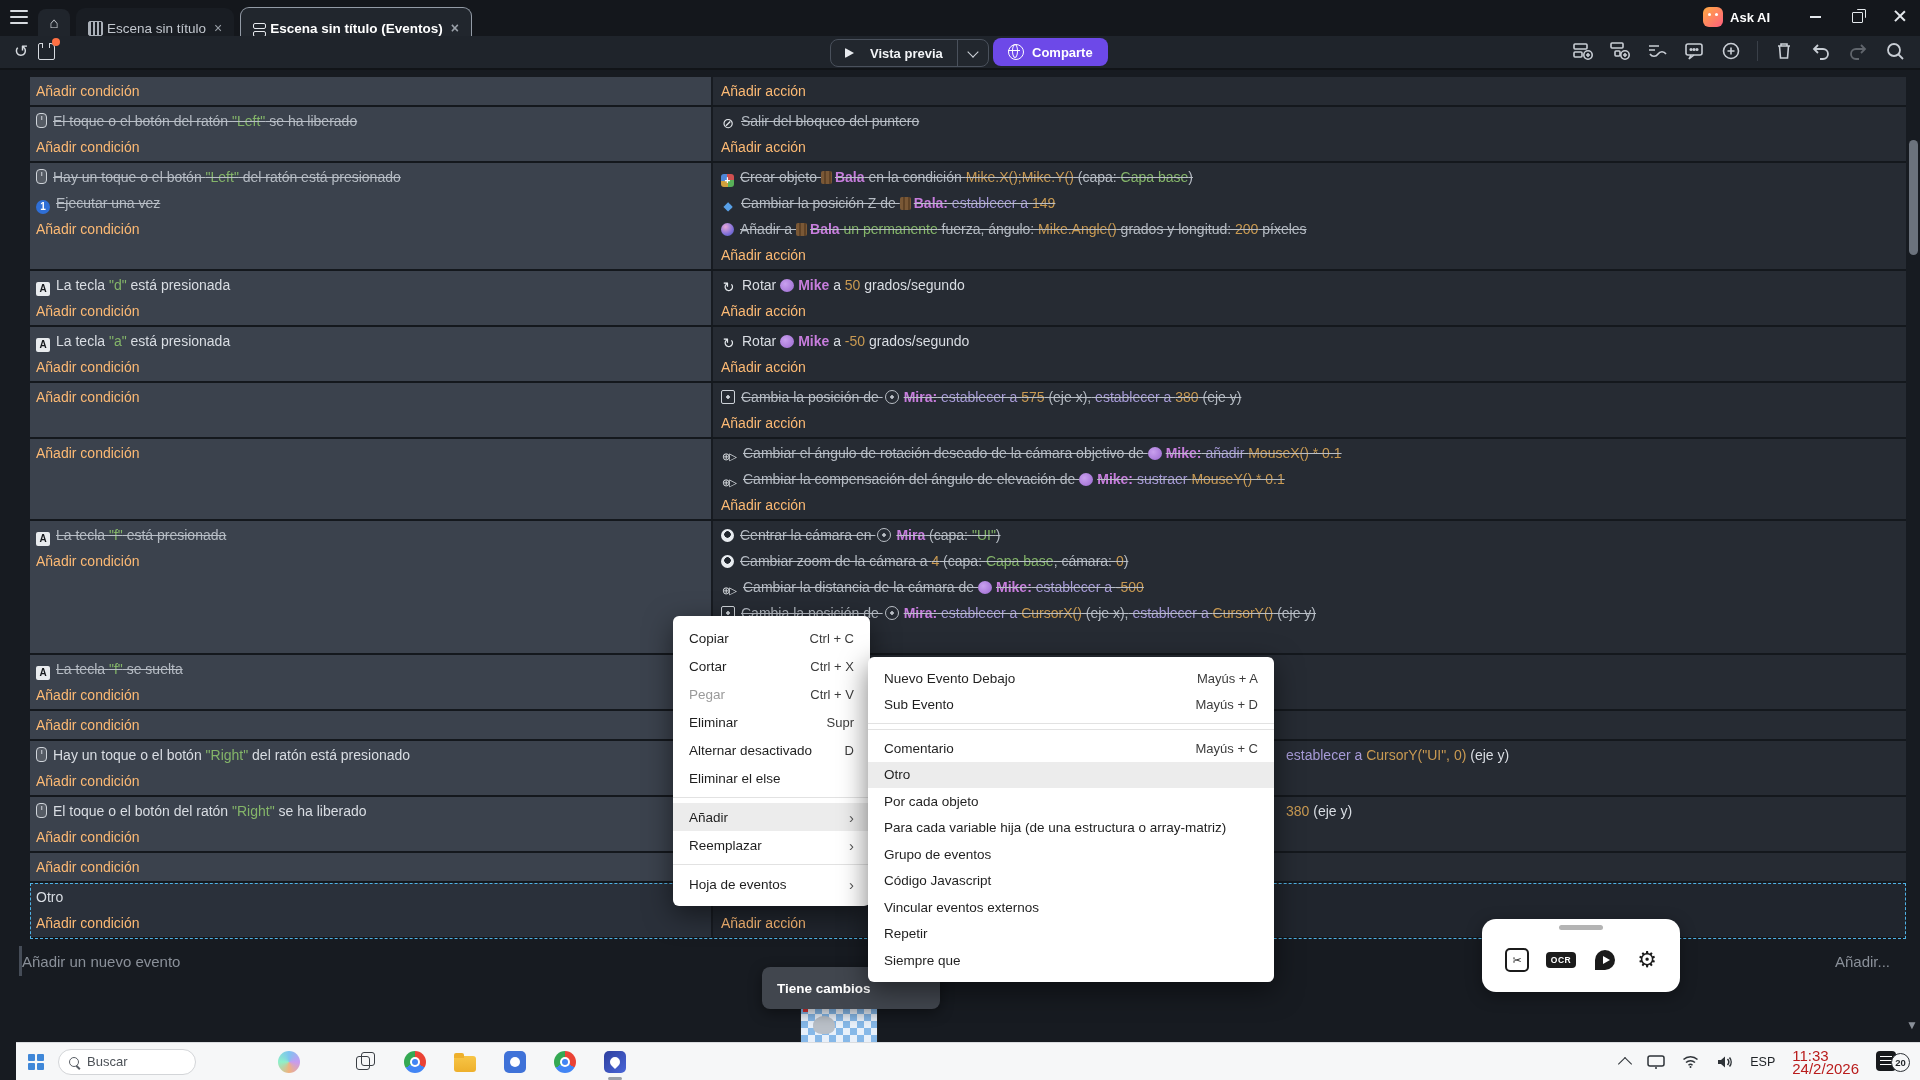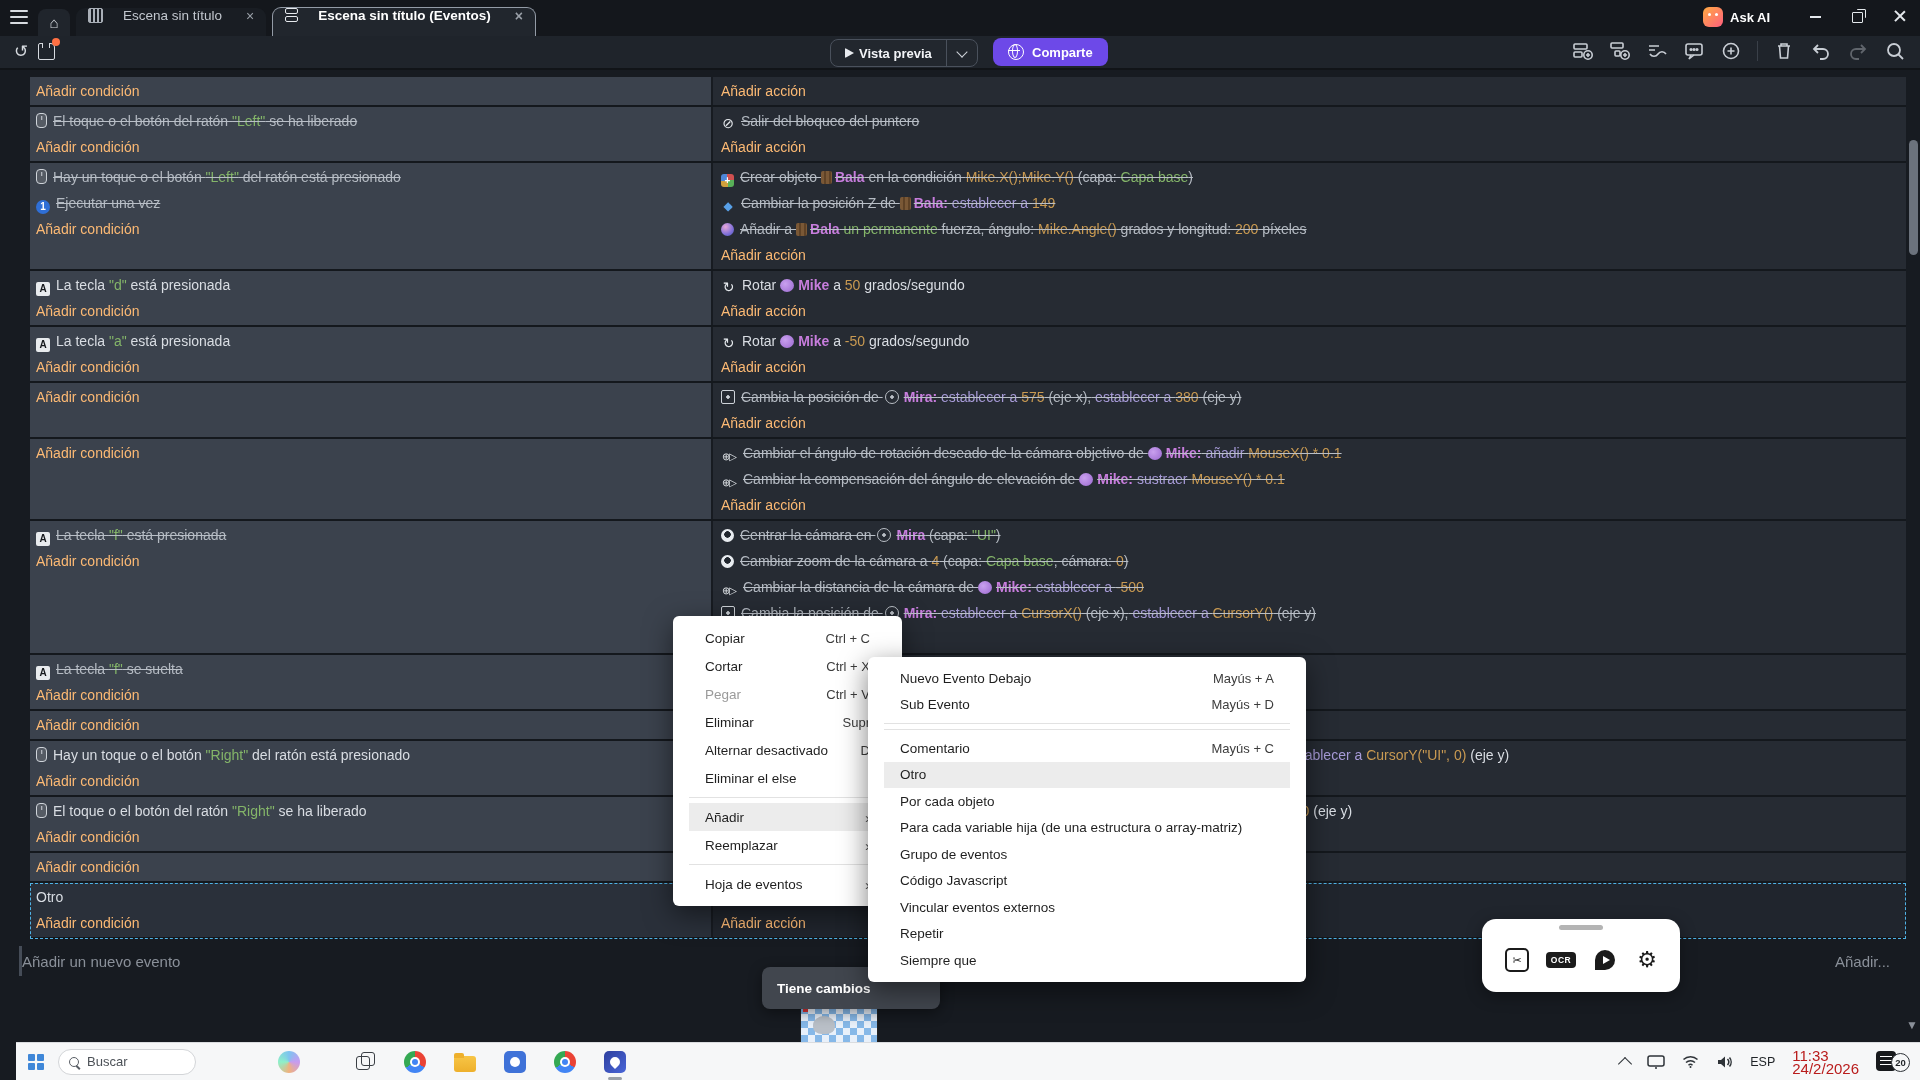--- a/index.html
+++ b/index.html
@@ -5,21 +5,21 @@
   html,body{margin:0;padding:0}
   body{width:1920px;height:1080px;position:relative;overflow:hidden;background:#171b21;
        font-family:"Liberation Sans",sans-serif;-webkit-font-smoothing:antialiased}
 
   
   #titlebar{position:absolute;top:0;left:0;right:0;height:36px;background:#14171c;z-index:20}
   #hamburger{position:absolute;left:10px;top:10px;width:18px;height:14px;cursor:pointer}
   #hamburger i{display:block;height:2px;background:#d7dbe0;margin:0 0 4px 0;border-radius:1px}
   .tabs{position:absolute;left:38px;bottom:0;display:flex;align-items:flex-end;gap:6px}
   .hometab{height:27px;width:32px;background:#20252c;border-radius:8px 8px 0 0;display:flex;align-items:center;justify-content:center;color:#d7dbe0;font-size:15px}
-  .tab{height:28px;display:flex;align-items:flex-start;gap:20px;padding:0 12px;border-radius:9px 9px 0 0;
+  .tab{height:28px;display:flex;align-items:flex-end;gap:4px;padding:0 12px;border-radius:9px 9px 0 0;
        font-size:13.5px;color:#c2c7ce;background:#191d23}
   .tab.active{background:#21262d;border:1px solid #939ba6;border-bottom:none;color:#fff;font-weight:700}
   .tclose{color:#9aa0a8;font-size:14px;margin-left:4px}
   .tico{display:inline-block;width:13px;height:13px;position:relative}
   .tico.film{border:1.5px solid #aab0b8;border-radius:2px;background:linear-gradient(90deg,#aab0b8 2px,transparent 2px) 0 0/4px 100%}
   .tico.rows{border-radius:2px}
   .tico.rows i{display:block;height:4px;border:1.5px solid #e6e9ed;border-radius:2px;margin-bottom:2px}
   #askai{position:absolute;right:150px;top:7px;display:flex;align-items:center;gap:7px;cursor:pointer}
   #askai .aico{width:20px;height:20px;border-radius:6px;background:linear-gradient(135deg,#ffab42,#ff5f7e);
     position:relative}
@@ -34,21 +34,21 @@
   .wb.close::before{transform:rotate(45deg)}.wb.close::after{transform:rotate(-45deg)}
 
   
   #appbar{position:absolute;top:36px;left:0;right:0;height:32px;background:#1f242b;border-bottom:2px solid #111418;z-index:20}
   .hist{position:absolute;left:10px;top:5px;width:22px;height:22px;color:#d7dbe0;font-size:17px;line-height:22px;text-align:center}
   .saveic{position:absolute;left:38px;top:7px;width:15px;height:15px;border:1.8px solid #d7dbe0;border-radius:2px 4px 2px 2px}
   .saveic::before{content:"";position:absolute;left:3px;top:-1px;width:6px;height:5px;background:#1f242b;border-left:1.8px solid #d7dbe0;border-right:1.8px solid #d7dbe0}
   .saveic::after{content:"";position:absolute;right:-6px;top:-6px;width:8px;height:8px;border-radius:50%;background:#ff7043}
   #previewbtn{position:absolute;left:830px;top:3px;height:26px;display:flex;align-items:center;
      background:#22272e;border:1px solid #4a515c;border-radius:8px;color:#f2f4f7;cursor:pointer}
-  #previewbtn .pv{display:flex;align-items:center;gap:5px;padding:0 14px;font-weight:700;font-size:13px}
+  #previewbtn .pv{display:flex;align-items:center;gap:16px;padding:0 14px;font-weight:700;font-size:13px}
   #previewbtn .tri{width:0;height:0;border-left:9px solid #e8ebef;border-top:5.5px solid transparent;border-bottom:5.5px solid transparent;border-radius:1px}
   #previewbtn .sep{width:1px;height:26px;background:#4a515c}
   #previewbtn .chev{width:30px;display:flex;justify-content:center;align-items:center}
   #previewbtn .chev i{width:7px;height:7px;border-right:1.8px solid #cfd4da;border-bottom:1.8px solid #cfd4da;transform:rotate(45deg);margin-top:-3px}
   #sharebtn{position:absolute;left:993px;top:2px;height:28px;display:flex;align-items:center;gap:8px;
      padding:0 15px;background:#6d49e8;border-radius:8px;color:#fff;font-weight:700;font-size:13px;cursor:pointer}
   .globe{width:14px;height:14px;border:1.5px solid #fff;border-radius:50%;position:relative}
   .globe::before{content:"";position:absolute;left:-1px;top:4.5px;width:12px;height:1.5px;background:#fff}
   .globe::after{content:"";position:absolute;left:3px;top:-1px;width:4px;height:12px;border:1.5px solid #fff;border-radius:50%}
   .ebar-icons{position:absolute;right:14px;top:4px;display:flex;gap:15px;align-items:center}
@@ -96,21 +96,21 @@
 
   #sheetfooter{margin:7px 30px 0 19px;height:30px;border-left:3px solid #454c57;
      display:flex;justify-content:space-between;align-items:center;color:#8a9099;font-size:15px}
 
   
   #vscroll{position:absolute;right:2px;top:140px;width:9px;height:115px;background:#6b727c;border-radius:5px;z-index:30}
   #vscroll-arrow{position:absolute;right:2px;top:1018px;color:#8a9099;font-size:12px;z-index:30}
 
   
   .menu{position:absolute;background:#fff;border-radius:6px;box-shadow:0 8px 28px rgba(0,0,0,.5);
-        padding:8px 16px;font-size:13.5px;color:#1f1f1f;z-index:40}
+        padding:8px 0;font-size:13.5px;color:#1f1f1f;z-index:40}
   #ctxmenu{left:673px;top:616px;width:197px}
   #submenu{left:868px;top:657px;width:406px;z-index:41}
   .mi{display:flex;align-items:center;justify-content:space-between;padding:0 16px;cursor:pointer}
   #ctxmenu .mi{height:28px}
   #submenu .mi{height:26.5px}
   .mi .sc{color:#3c3c3c;font-size:13px;margin-left:24px;white-space:nowrap}
   .mi .arrow{color:#555;font-size:15px}
   .mi.hl{background:#ececec}
   .mi.dim .lb{color:#9a9a9a}
   .mdiv{height:1px;background:#e2e2e2;margin:5px 0}

